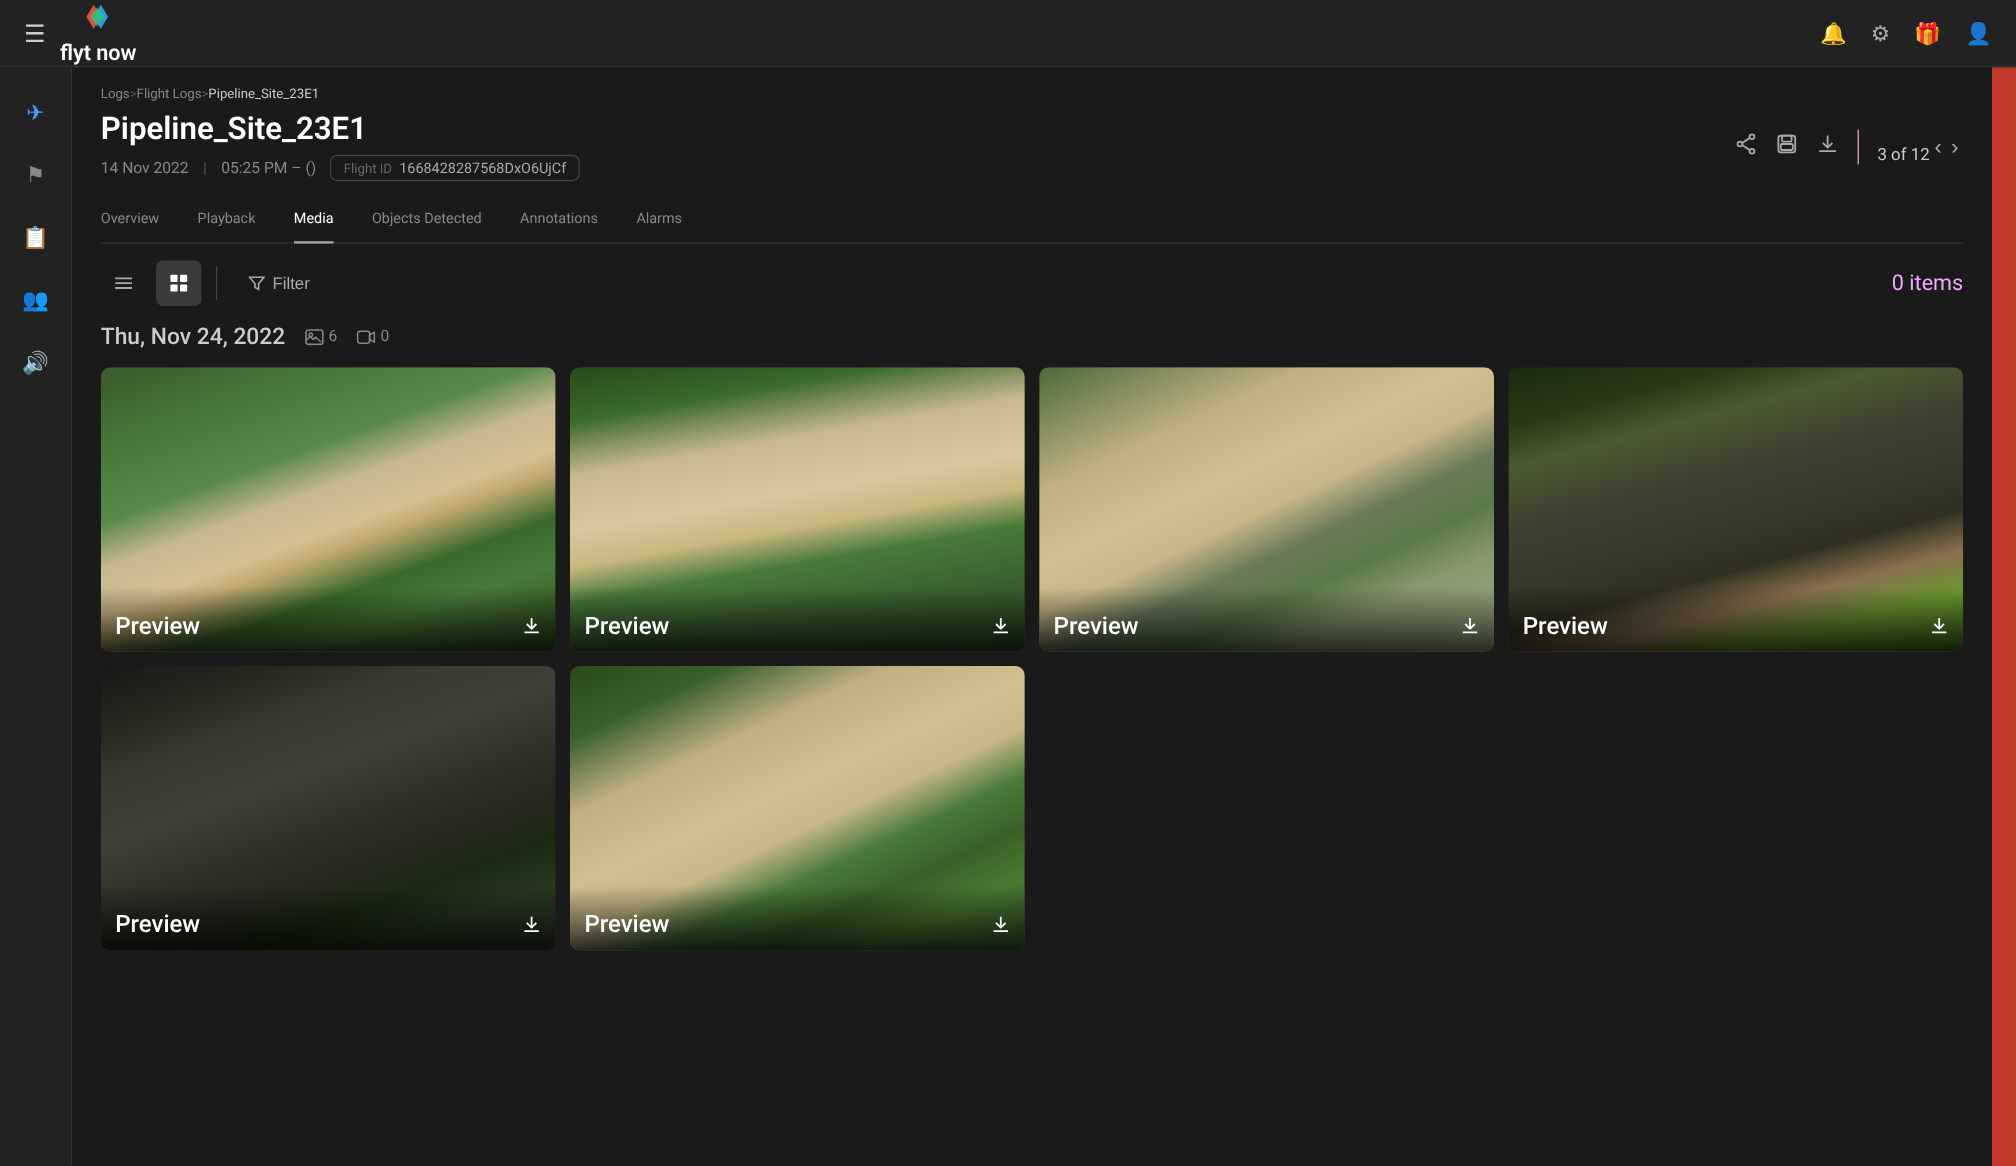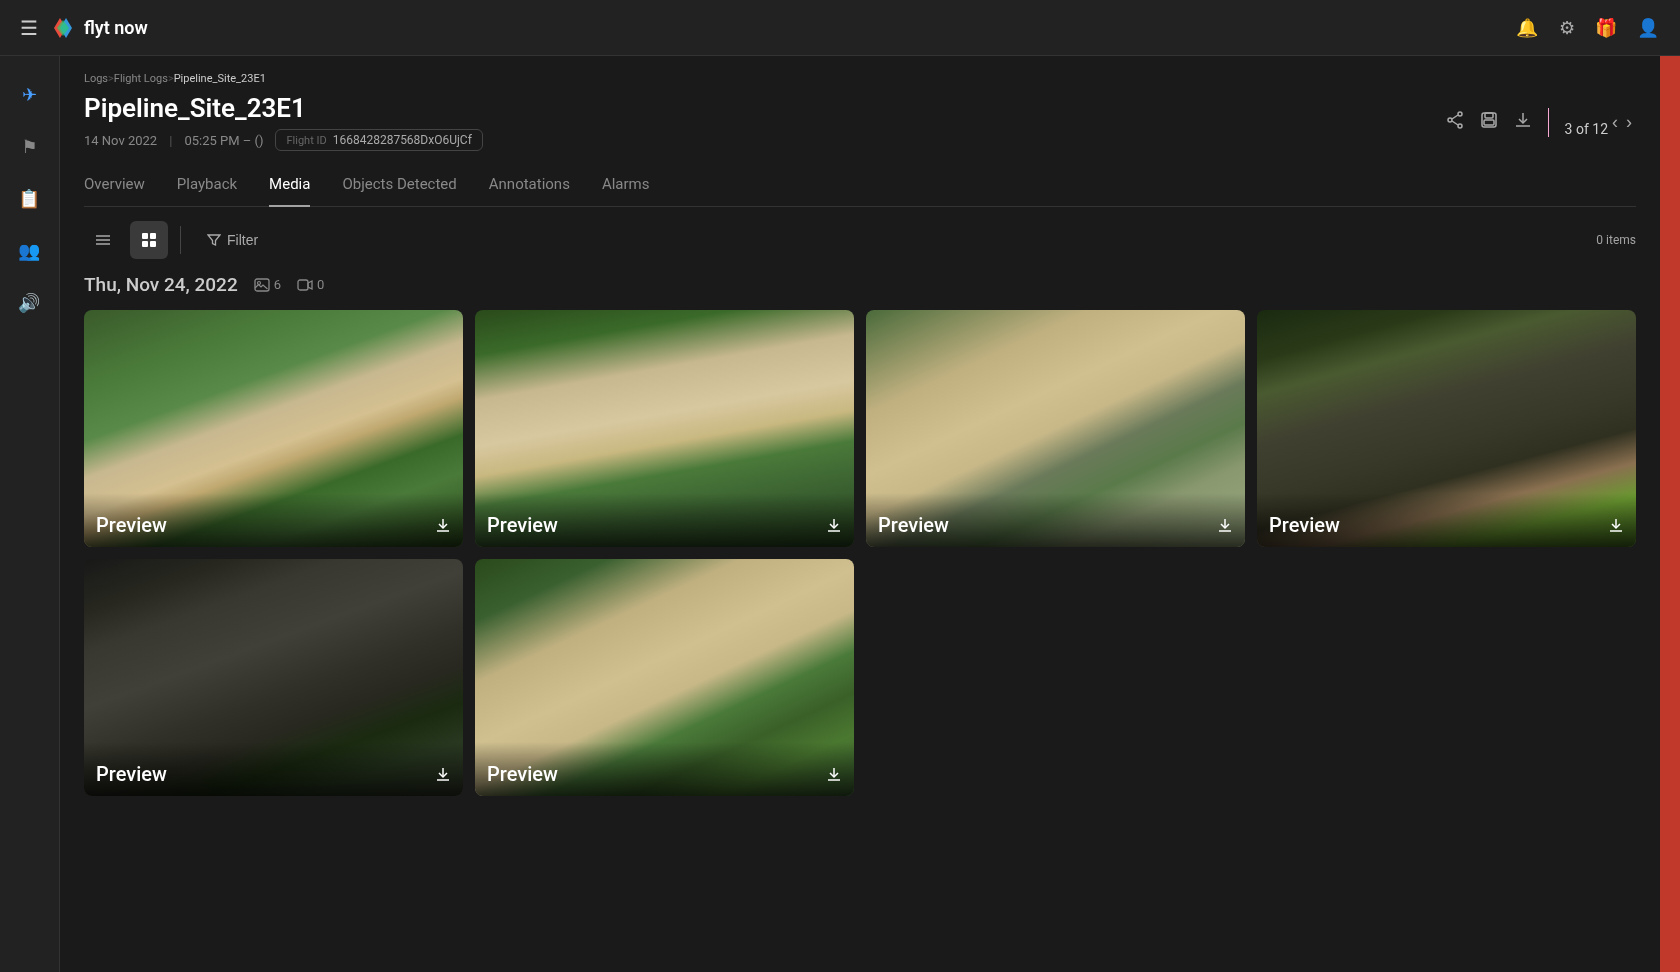--- a/index.html
+++ b/index.html
@@ -32,20 +32,21 @@
     }
     .hamburger-icon {
       cursor: pointer;
       font-size: 20px;
       color: #ccc;
     }
     .logo-container {
       display: flex;
       align-items: center;
       gap: 6px;
+      flex-direction: column;
     }
     .logo-icon {
       width: 28px;
       height: 28px;
     }
     .logo-text {
       font-size: 18px;
       font-weight: 600;
       color: #fff;
     }
@@ -185,21 +186,21 @@
 
     
     .tabs {
       display: flex;
       gap: 32px;
       border-bottom: 1px solid #333;
       margin-bottom: 0;
     }
     .tab {
       padding: 12px 0;
-      font-size: 15px;
+      font-size: 12px;
       color: #888;
       cursor: pointer;
       border-bottom: 2px solid transparent;
       margin-bottom: -1px;
     }
     .tab.active {
       color: #fff;
       border-bottom: 2px solid #a3a3a3;
     }
 
@@ -244,22 +245,22 @@
       gap: 6px;
       padding: 6px 14px;
       background: none;
       border: none;
       color: #aaa;
       font-size: 14px;
       cursor: pointer;
       border-radius: 6px;
     }
     .items-count {
-      font-size: 12px;
-      color: #a3a3a3;
+      font-size: 18px;
+      color: #f0abfc;
     }
 
     
     .date-group {
       margin-bottom: 12px;
     }
     .date-header {
       display: flex;
       align-items: center;
       gap: 16px;

